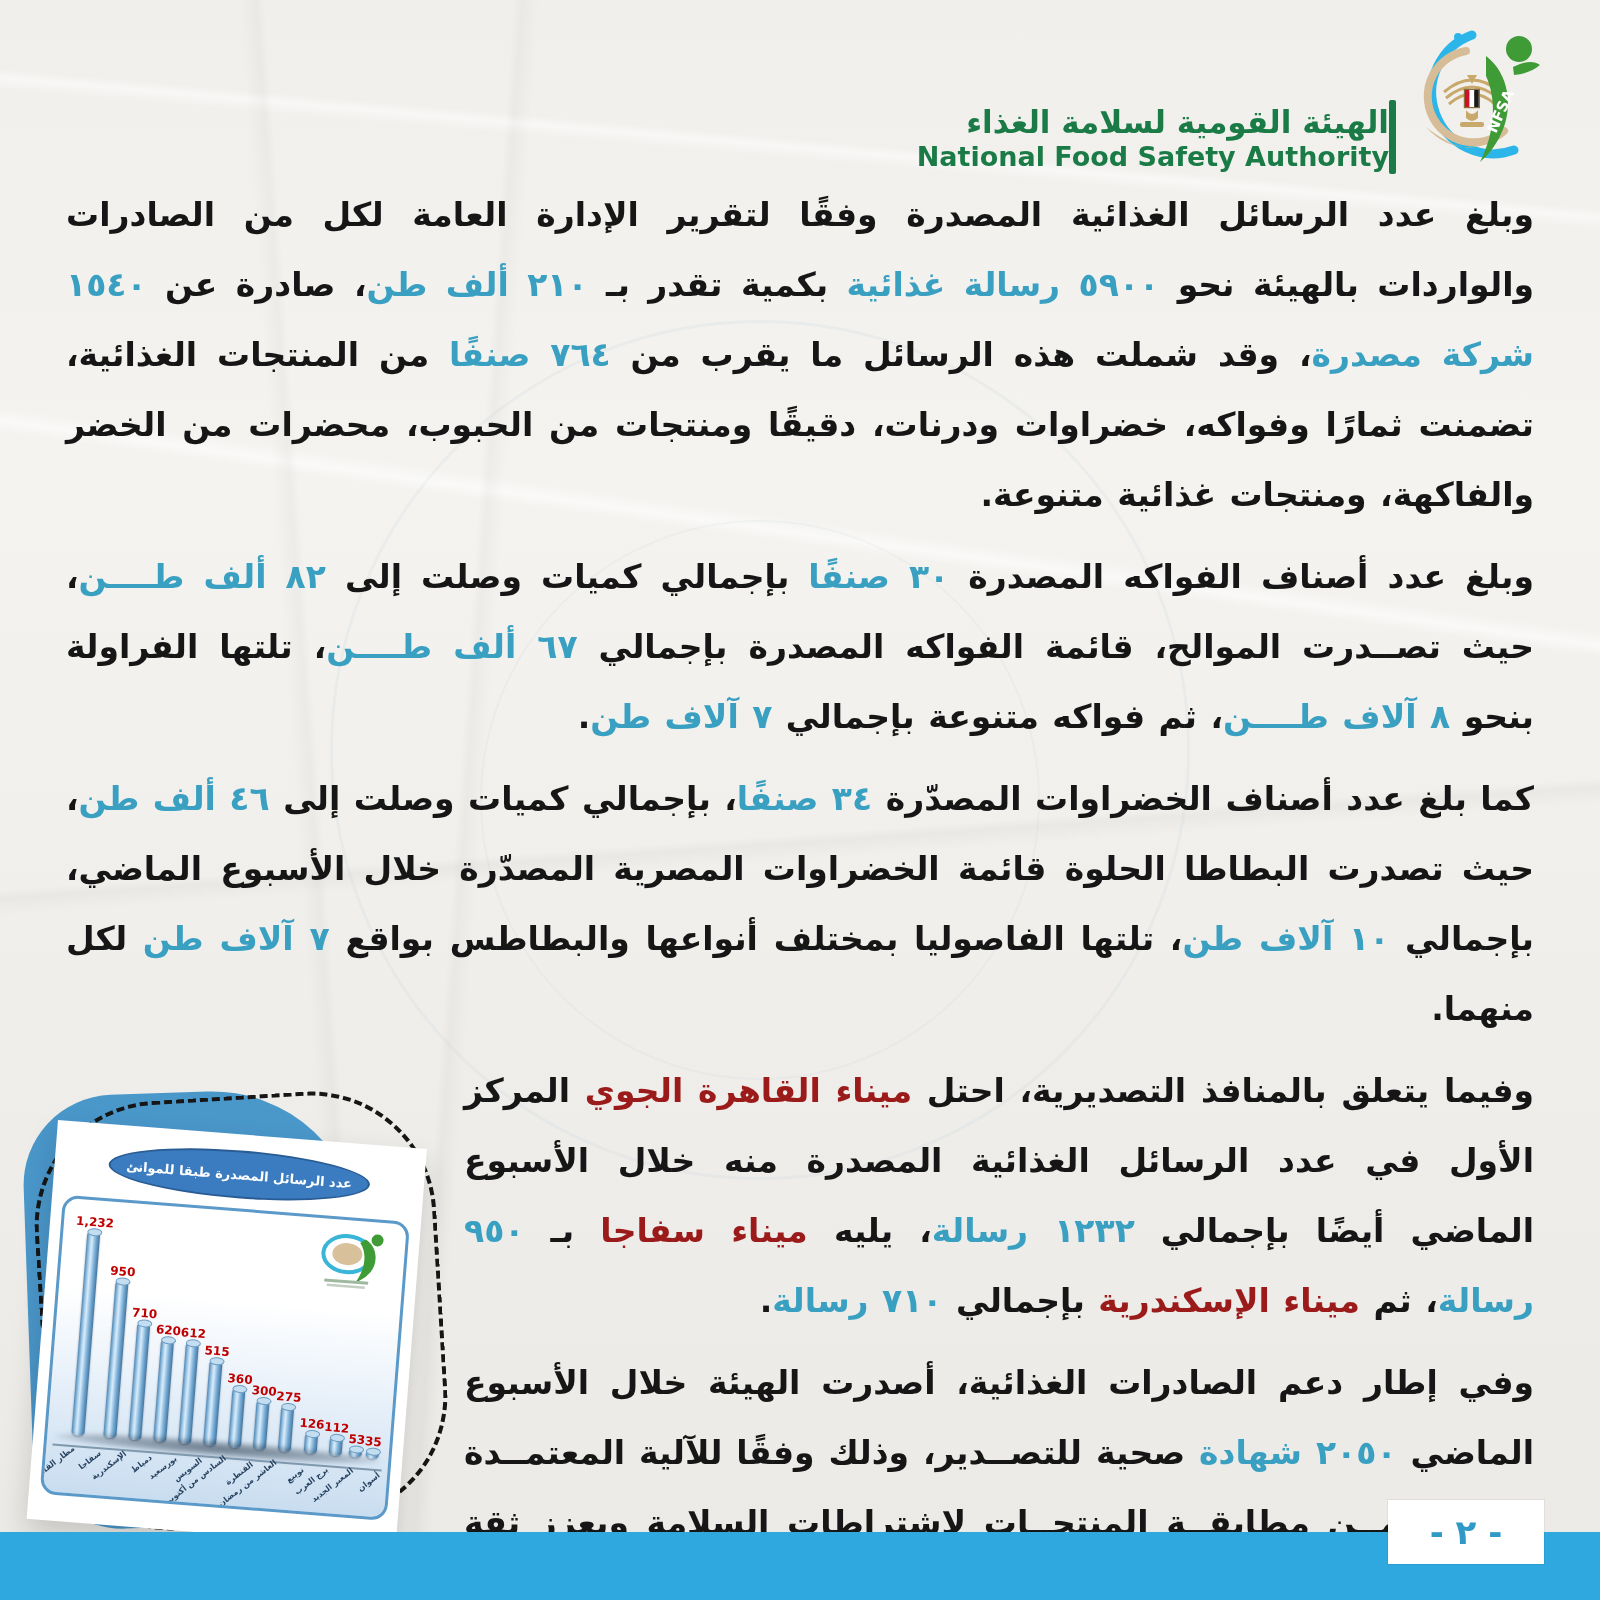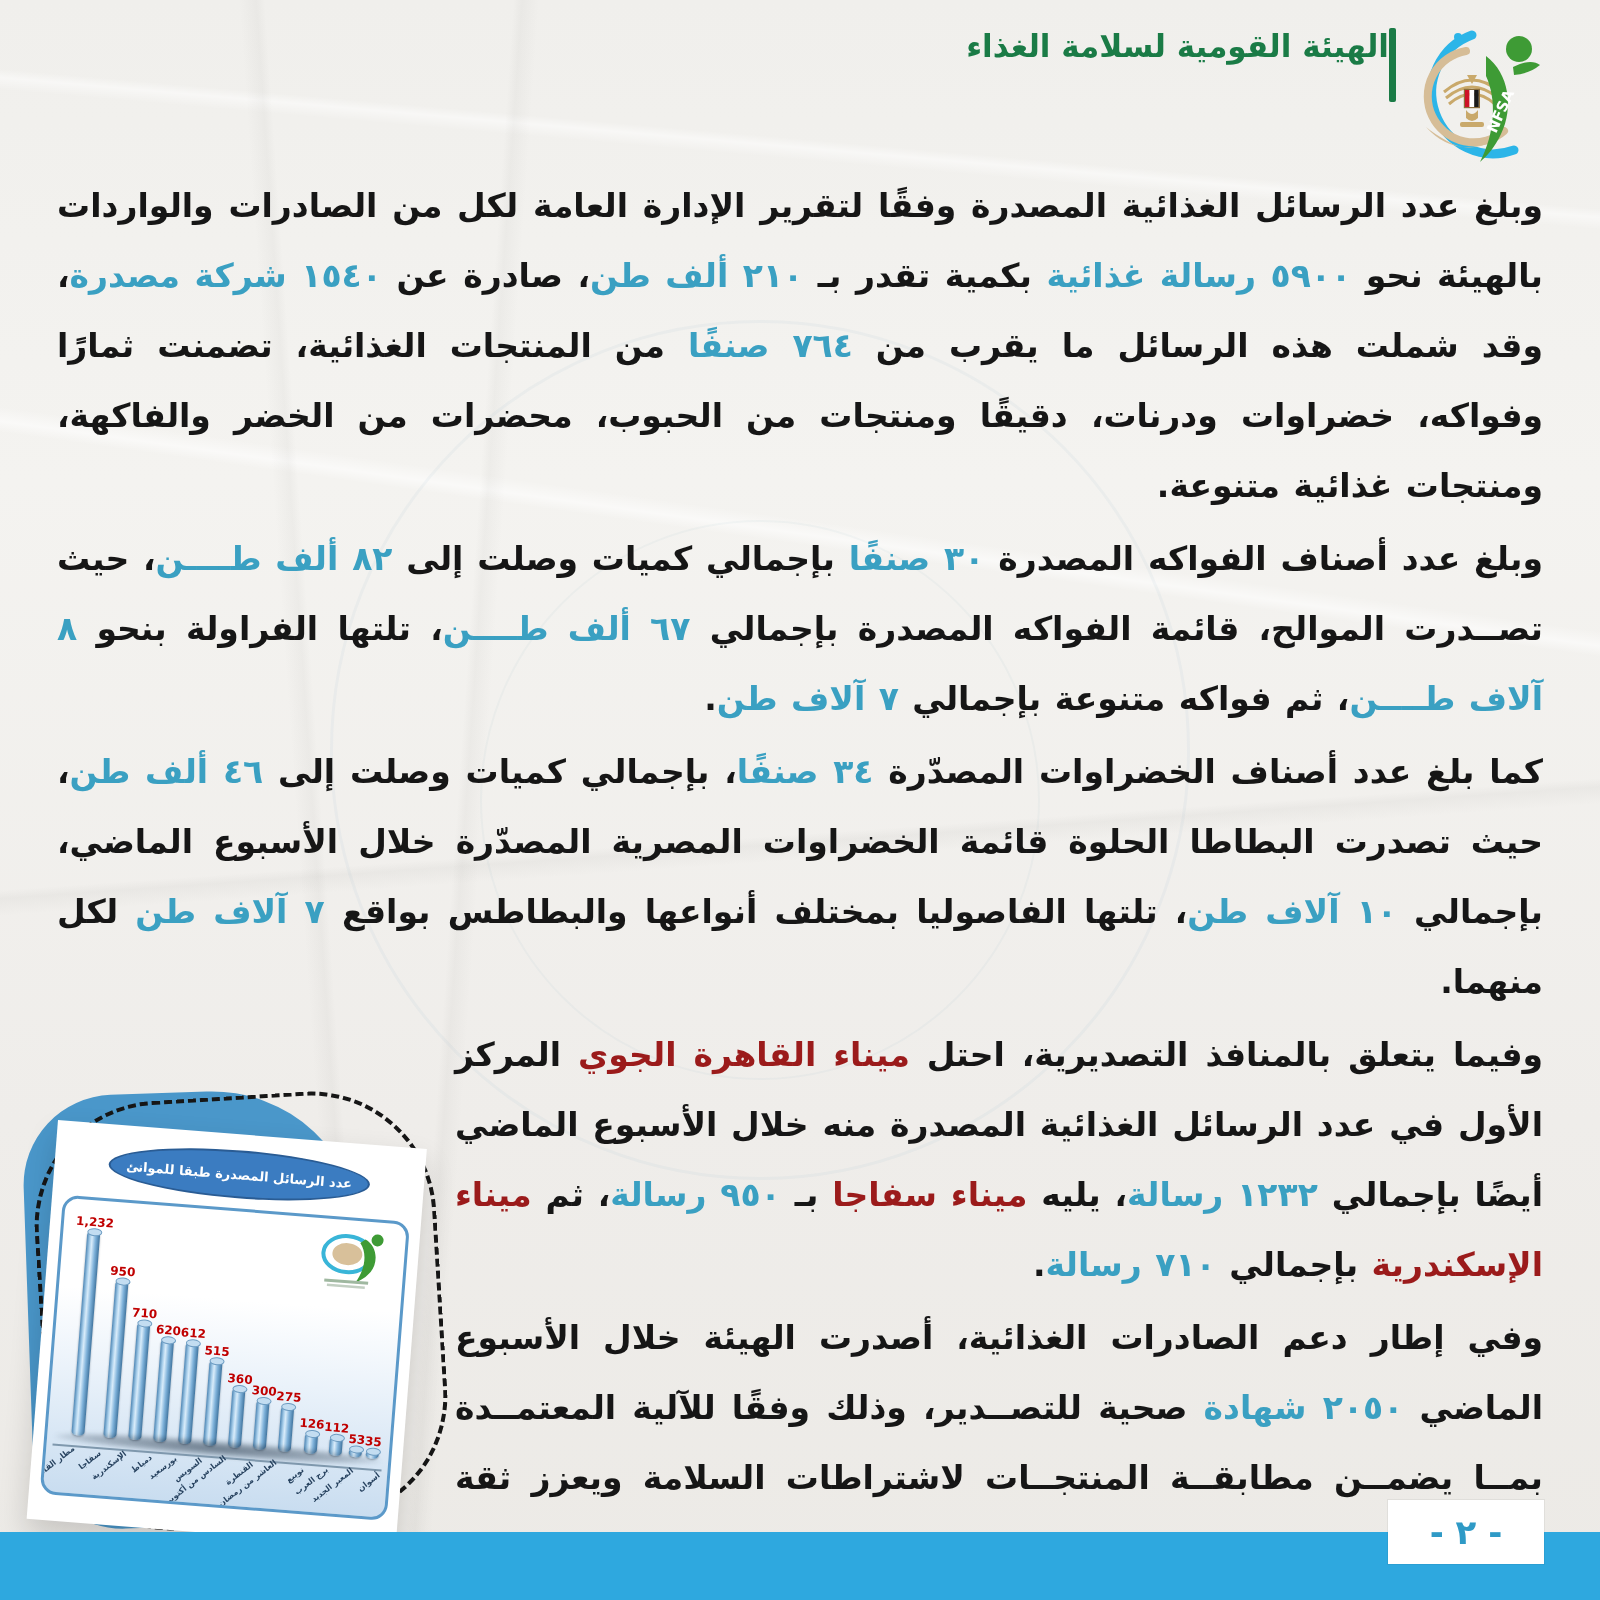--- a/index.html
+++ b/index.html
@@ -14,34 +14,34 @@
     linear-gradient(94deg,transparent 30%,rgba(110,110,105,.05) 30.5%,transparent 31.5%),
     linear-gradient(176deg,transparent 52%,rgba(110,110,105,.06) 52.5%,transparent 53.5%),
     linear-gradient(266deg,transparent 78%,rgba(110,110,105,.05) 78.5%,transparent 79.5%),
     linear-gradient(8deg,transparent 64%,rgba(255,255,255,.55) 64.6%,transparent 65.4%),
     linear-gradient(185deg,transparent 12%,rgba(255,255,255,.5) 12.5%,transparent 13.2%);}
   .wm{position:absolute;border-radius:50%;pointer-events:none;}
   .wm1{width:860px;height:860px;left:330px;top:320px;border:3px solid rgba(100,150,185,.06);}
   .wm2{width:560px;height:560px;left:480px;top:520px;border:2px solid rgba(100,150,185,.05);}
 
   
-  .header{position:absolute;top:28px;right:52px;display:flex;align-items:flex-start;z-index:2;}
+  .header{position:absolute;top:28px;right:52px;display:flex;align-items:flex-end;z-index:2;}
   .brand-text{text-align:right;}
   .brand-ar{color:#1a7b46;font-size:31px;font-weight:bold;line-height:36px;}
   .brand-en{color:#1a7b46;font-size:27px;font-weight:bold;line-height:34px;}
   .brand-bar{width:7px;height:74px;background:#1a7b46;border-radius:2px;}
   .brand-logo{width:152px;height:146px;}
 
   
   .article{
     position:absolute;top:168px;left:0;right:0;padding:0 54px;z-index:1;
     direction:rtl;text-align:justify;color:#161616;
     font-size:33px;font-weight:bold;line-height:70px;word-spacing:2px;
   }
-  .article p{margin:3px;}
+  .article p{margin:12px;}
   .seg-k{color:#161616;}
   .seg-t{color:#3aa0c2;}
   .seg-r{color:#9b1b1b;}
   .chart-space{float:left;width:398px;height:368px;margin-top:72px;}
 
   
   .fig-blue{position:absolute;left:28px;top:1092px;width:336px;height:434px;background:#4a97ca;
     border-radius:90px 150px 90px 90px;transform:rotate(-2deg);z-index:0;}
   .fig-dashed{position:absolute;left:40px;top:1096px;width:402px;height:430px;
     border:4px dashed #161616;border-radius:125px;transform:rotate(-3.5deg);z-index:0;}
@@ -82,20 +82,21 @@
 <body>
 
 <div class="page">
   <div class="creases"></div>
   <div class="wm wm1"></div>
   <div class="wm wm2"></div>
 
   <div class="header">
     <div class="brand-text">
       <div class="brand-ar">الهيئة القومية لسلامة الغذاء</div>
+      <div class="brand-en">National Food Safety Authority</div>
     </div>
     <div class="brand-bar"></div>
     <div class="brand-logo">
       <svg viewBox="0 0 152 146" width="152" height="146">
         <path d="M76 7 A61 61 0 1 0 118 122" fill="none" stroke="#2cb5e8" stroke-width="9" stroke-linecap="round"></path>
         <circle cx="62" cy="9" r="4" fill="#2cb5e8"></circle>
         <path d="M70 23 A46 46 0 1 0 108 103" fill="none" stroke="#d6bd97" stroke-width="8" stroke-linecap="round"></path>
         <path d="M30 99 Q58 130 97 113 Q72 126 51 113 Q37 105 30 99 Z" fill="#d6bd97"></path>
 
         <g>

